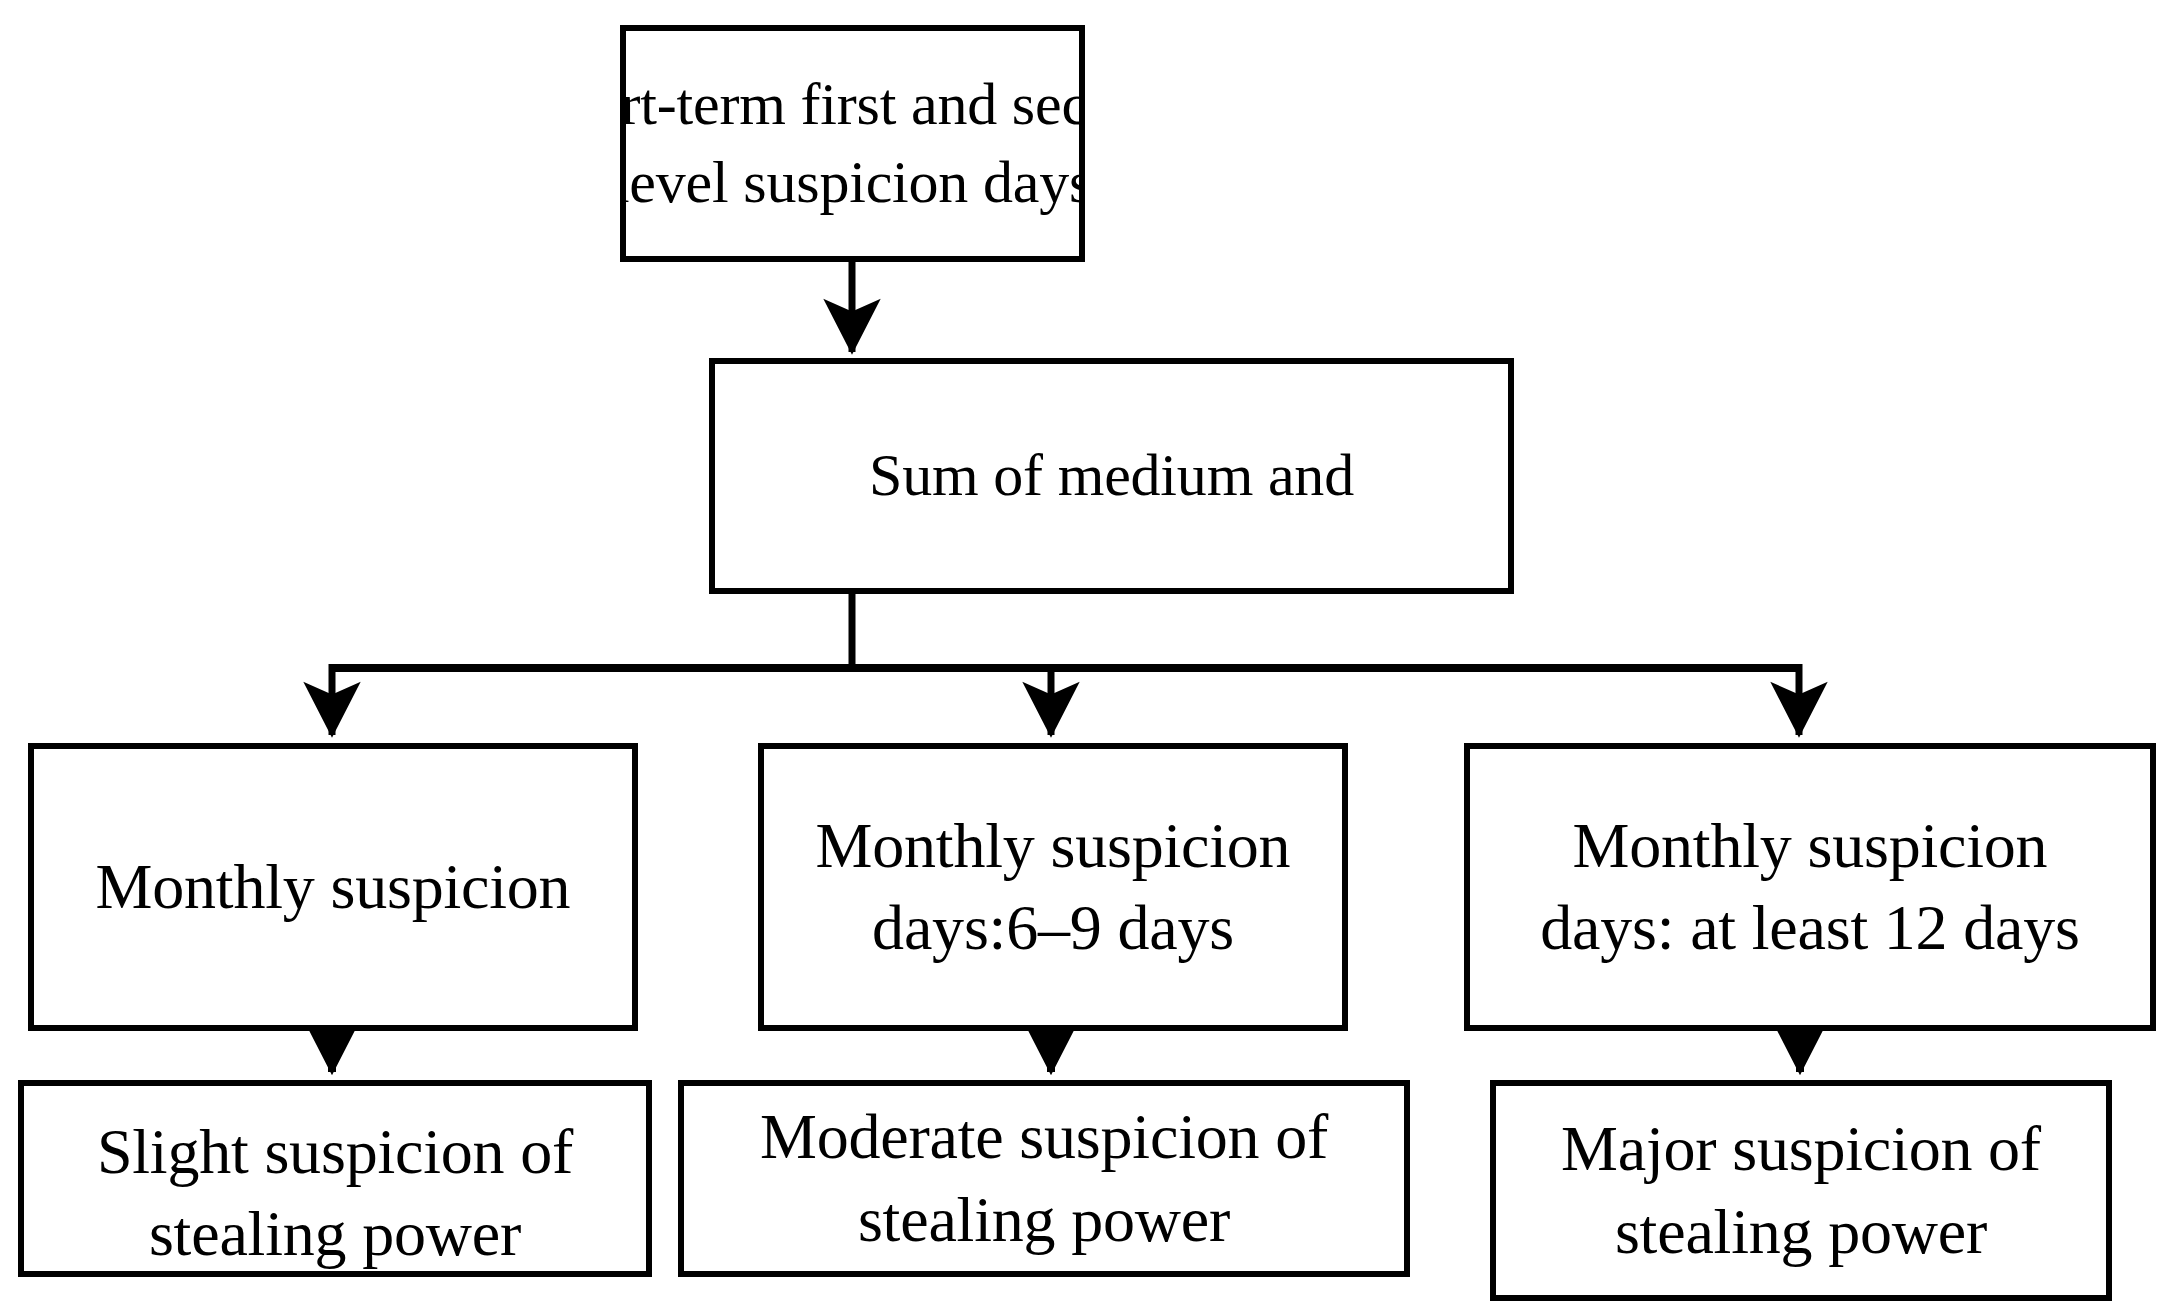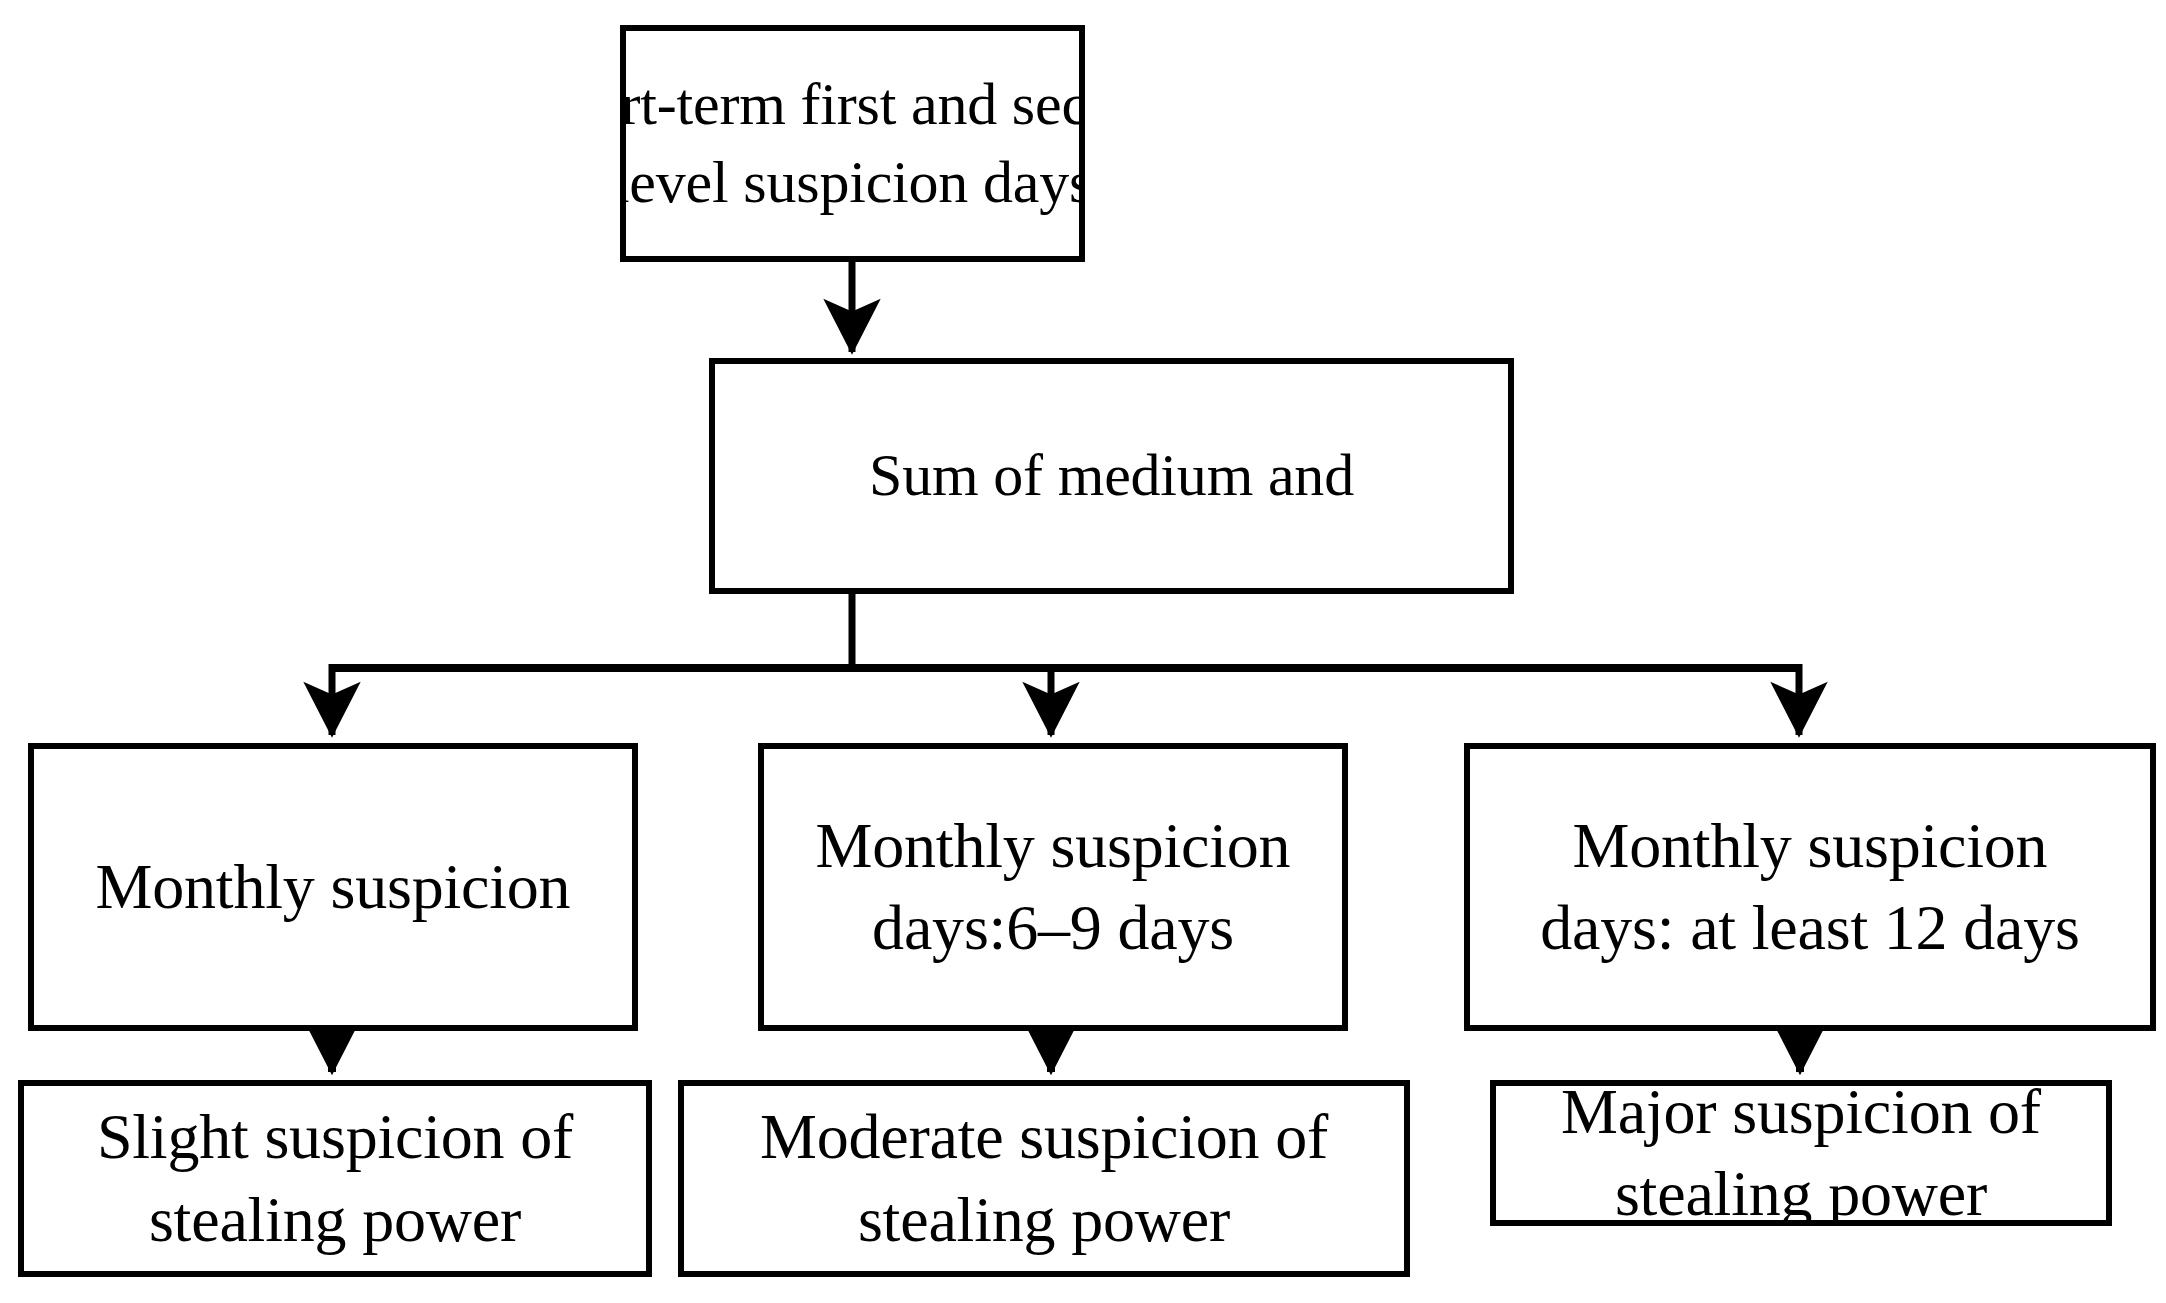--- a/index.html
+++ b/index.html
@@ -113,28 +113,28 @@
   <div class="node-box" style="left:758px; top:743px; width:590px; height:288px;">
     <span class="node-line">Monthly suspicion</span>
     <span class="node-line">days:6–9 days</span>
   </div>
 
   <div class="node-box" style="left:1464px; top:743px; width:692px; height:288px;">
     <span class="node-line">Monthly suspicion</span>
     <span class="node-line">days: at least 12 days</span>
   </div>
 
-  <div class="node-box" style="left:18px; top:1080px; width:634px; height:197px;">
+  <div class="node-box" style="left:18px; top:1080px; width:634px; height:197px;justify-content:flex-end;">
     <span class="node-line">Slight suspicion of</span>
     <span class="node-line">stealing power</span>
   </div>
 
   <div class="node-box" style="left:678px; top:1080px; width:732px; height:197px;text-align:right;">
     <span class="node-line">Moderate suspicion of</span>
     <span class="node-line">stealing power</span>
   </div>
 
-  <div class="node-box" style="left:1490px; top:1080px; width:622px; height:146px;">
+  <div class="node-box" style="left:1490px; top:1080px; width:622px; height:221px;">
     <span class="node-line">Major suspicion of</span>
     <span class="node-line">stealing power</span>
   </div>
 
 </div>
 
 </body></html>

